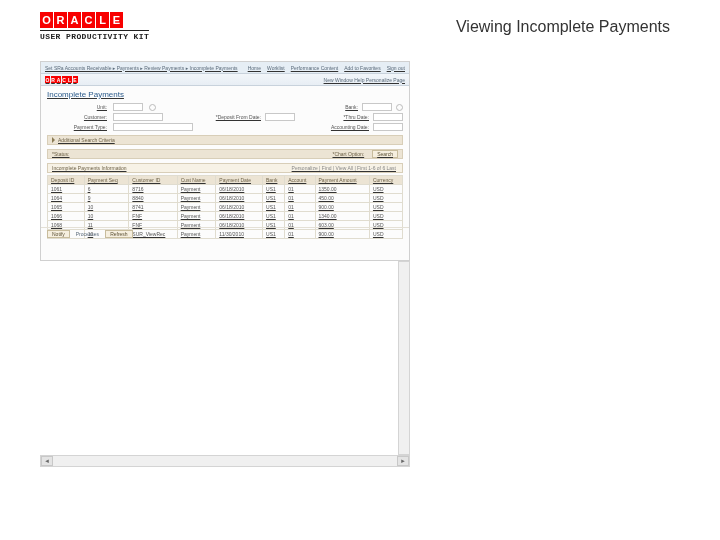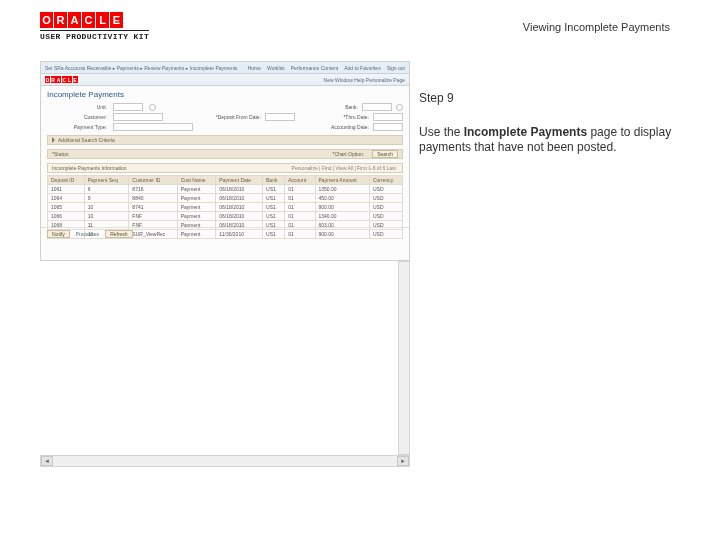--- a/index.html
+++ b/index.html
@@ -45,30 +45,31 @@
     color: #222;
     border-top: 1px solid #222;
     margin-top: 2px;
     padding-top: 1px;
     font-weight: bold;
     font-family: Liberation Mono, monospace;
   }
   .page-title {
     margin-left: auto;
     margin-right: 30px;
-    font-size: 11px;
+    font-size: 16px;
     color: #333;
   }
 
   
   .content {
     display: flex;
     padding: 14px 20px 0 40px;
-    gap: 9px;
+    gap: 20px;
     height: 420px;
+    text-decoration: underline;
   }
   .left-col {
     width: 370px;
     position: relative;
   }
   .right-col {
     flex: 1;
     padding-top: 30px;
     font-size: 12px;
     line-height: 1.3;
@@ -376,19 +377,13 @@
     </div>
 
     <div class="vscroll"></div>
     <div class="hscroll">
       <div class="arrow">◂</div>
       <div class="track"></div>
       <div class="arrow">▸</div>
     </div>
   </div>
 
-  <div class="right-col">
-    <p class="step">Step 9</p>
-    <p>
-      <span>Use the </span><strong>Incomplete Payments</strong><span> page to display payments that have not been posted.</span>
-    </p>
-  </div>
 </div>
 
 </body></html>

